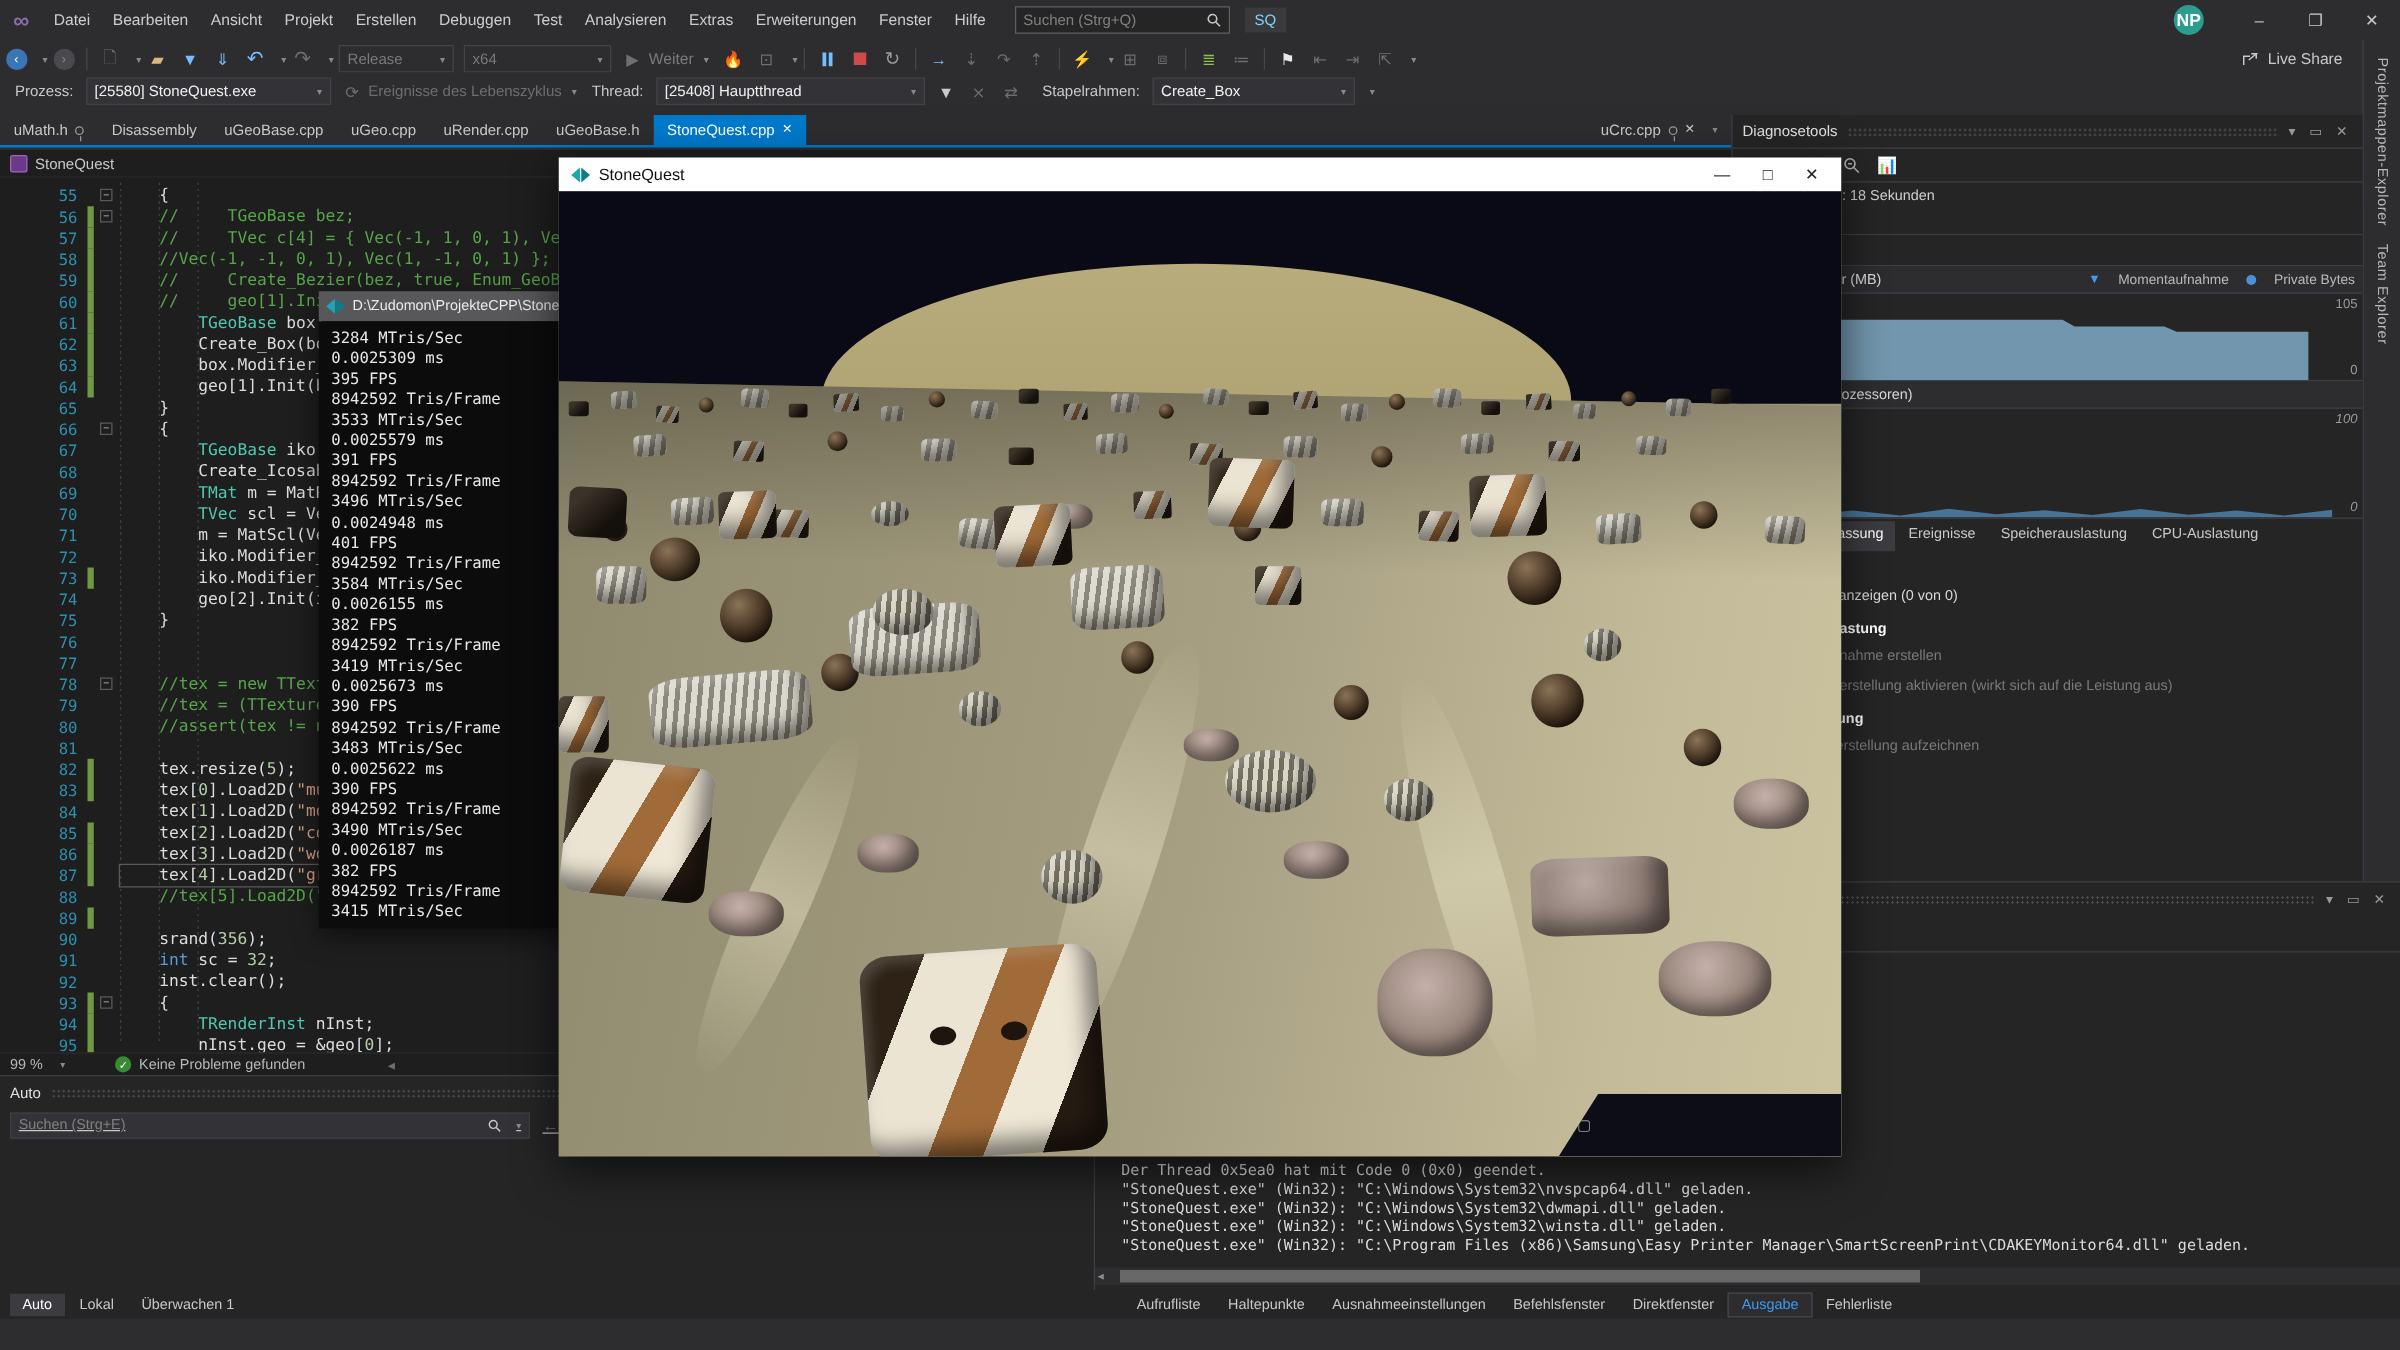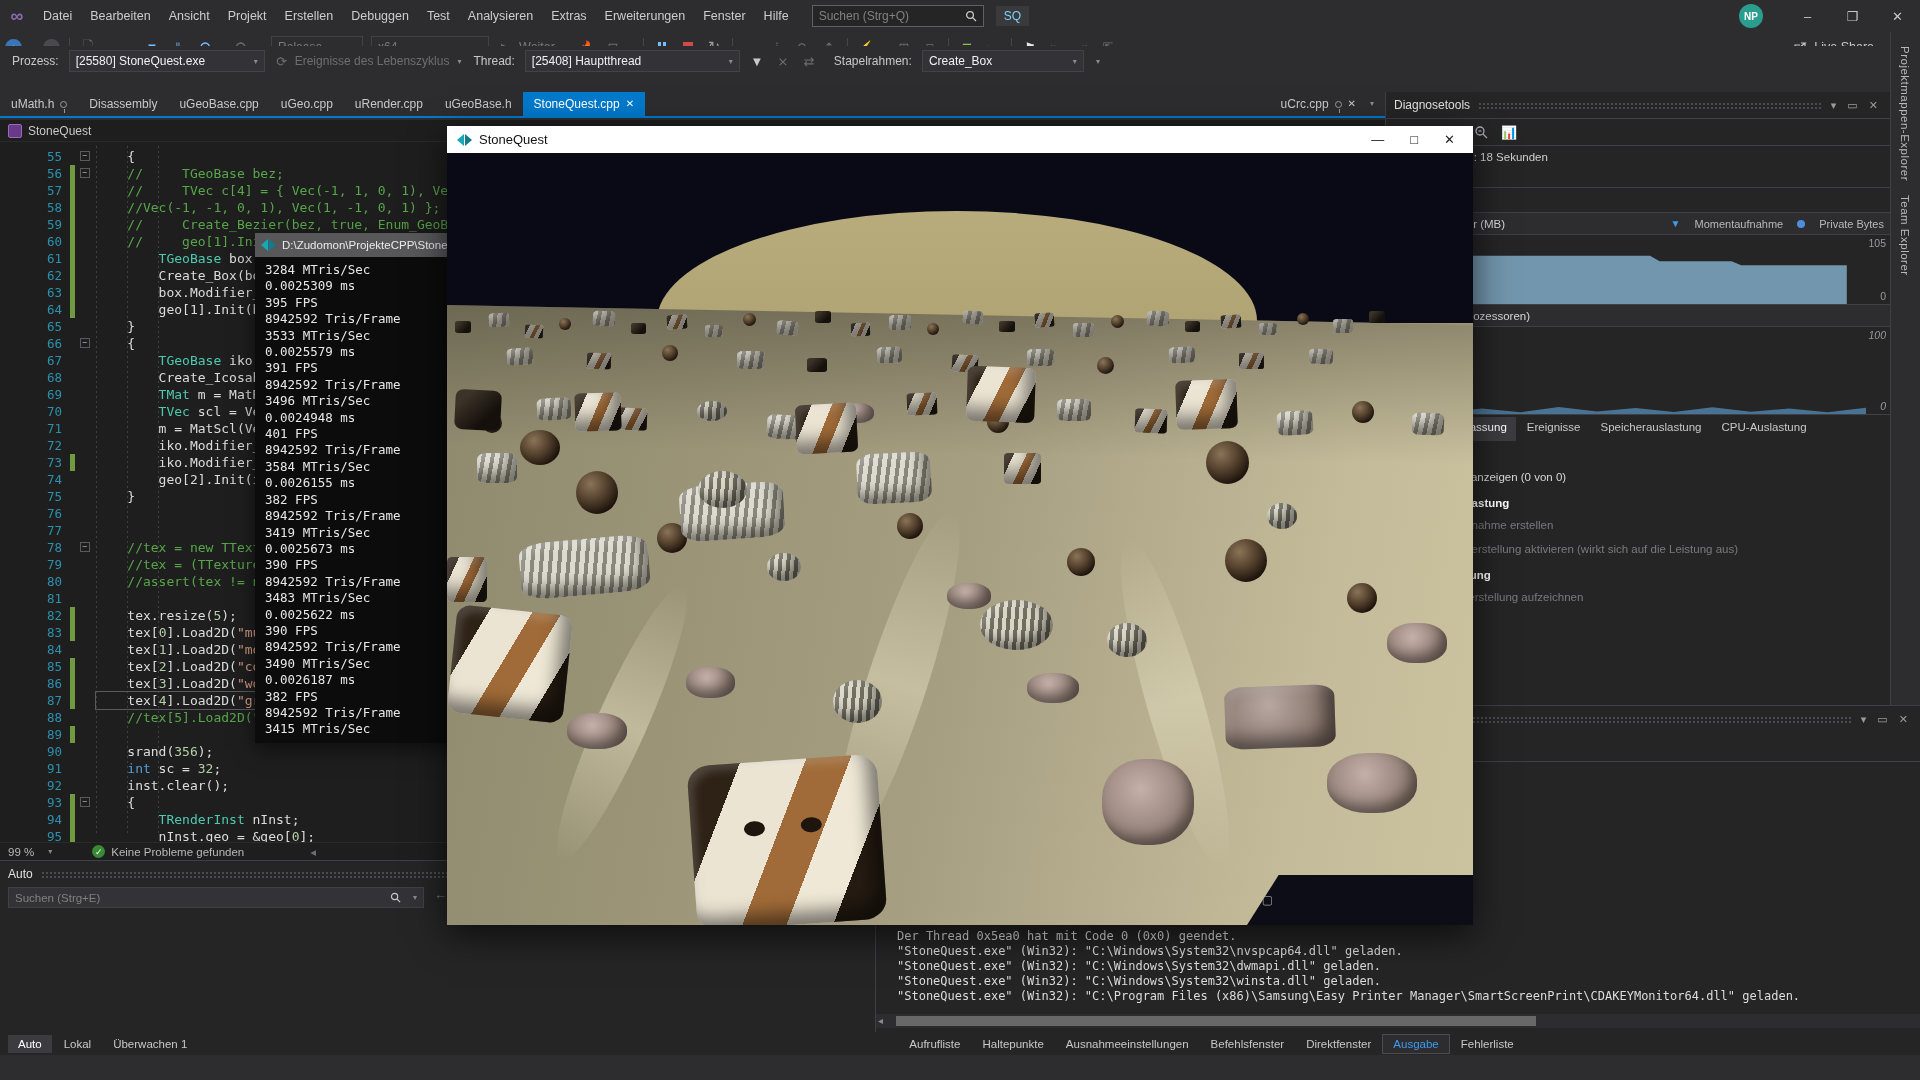--- a/index.html
+++ b/index.html
@@ -10,29 +10,29 @@
 
   
   .titlebar { position:absolute; left:0; top:0; width:1920px; height:32px; background:#2d2d30;
     display:flex; align-items:center; color:#cccccc; font-size:12.5px; }
   .vslogo { width:34px; text-align:center; font-size:18px; font-weight:bold; color:#8b6bb1; }
   .menu-item { padding:0 9px; height:32px; line-height:32px; cursor:default; }
   .search-box { margin-left:14px; width:172px; height:22px; background:#252526; border:1px solid #5f5f66;
     color:#808080; font-size:12px; padding:0 6px; display:flex; align-items:center; justify-content:space-between; }
   .sq-badge { margin-left:12px; background:#3a3a3d; color:#7dd3fc; font-size:12px; padding:3px 8px; }
   .tb-right { position:absolute; right:0; top:0; height:32px; display:flex; align-items:center; }
-  .avatar { width:24px; height:24px; border-radius:50%; background:#2a9d8f; color:#fff; font-size:10px;
+  .avatar { width:24px; height:24px; border-radius:50%; background:#2a9d8f; color:#fff; font-size:14px;
     font-weight:bold; display:flex; align-items:center; justify-content:center; margin-right:22px; }
   .winbtn { width:45px; height:32px; display:flex; align-items:center; justify-content:center;
     color:#c8c8c8; font-size:13px; }
 
   
   .toolbar1 { position:absolute; left:0; top:32px; width:1890px; height:30px; background:#2d2d30;
     display:flex; align-items:center; color:#c8c8c8; }
-  .toolbar2 { position:absolute; left:0; top:46px; width:1890px; height:30px; background:#2d2d30;
+  .toolbar2 { position:absolute; left:0; top:58px; width:1890px; height:30px; background:#2d2d30;
     display:flex; align-items:center; color:#c8c8c8; font-size:12px; }
   .tico { width:24px; height:22px; display:flex; align-items:center; justify-content:center; font-size:13px;
     color:#c8c8c8; margin:0 1px; }
   .tico.dim { color:#6e6e72; }
   .tico.blue { color:#75beff; }
   .tico.gold { color:#dcb67a; }
   .tico.orange { color:#d3864f; }
   .tico.green { color:#8bc34a; }
   .tsep { width:1px; height:18px; background:#46464a; margin:0 5px; }
   .tdd { height:22px; background:#2d2d30; border:1px solid #434346; color:#7a7a7e; font-size:12px;
@@ -167,21 +167,21 @@
   .diag-dis { padding:6px 0 6px 28px; color:#7a7a7e; }
 
   
   .vstrip { position:absolute; left:1890px; top:32px; width:30px; height:1023px; background:#2d2d30;
     border-left:1px solid #3f3f46; }
   .vlabel { writing-mode:vertical-rl; color:#b8b8b8; font-size:11.5px; margin:14px 0 0 8px; letter-spacing:.5px; }
 
   
   .watch { position:absolute; left:0; top:860px; width:875px; height:172px; background:#252526;
     border-top:1px solid #3f3f46; color:#c8c8c8; font-size:12px; z-index:12; }
-  .watch-search-row { display:flex; align-items:flex-start; height:26px; padding-left:8px; gap:10px; }
+  .watch-search-row { display:flex; align-items:center; height:26px; padding-left:8px; gap:10px;text-decoration:underline; }
   .watch-search { width:416px; height:21px; background:#333337; border:1px solid #3f3f46; color:#808080;
     font-size:11.5px; display:flex; align-items:center; justify-content:space-between; padding:0 6px; }
   .nav-arrow { color:#7a7a7e; font-size:13px; }
   .depth-dd { width:46px; height:20px; background:#2d2d30; border:1px solid #434346; color:#7a7a7e;
     font-size:11px; display:flex; align-items:center; justify-content:space-between; padding:0 5px; }
   .watch-cols { position:relative; height:22px; border-top:1px solid #3f3f46; border-bottom:1px solid #3f3f46;
     color:#9a9a9e; font-size:11.5px; }
   .watch-cols .c1 { position:absolute; left:38px; top:4px; }
   .watch-cols .c2 { position:absolute; left:600px; top:4px; }
   .watch-cols .sep { position:absolute; left:590px; top:0; bottom:0; width:1px; background:#3f3f46; }

